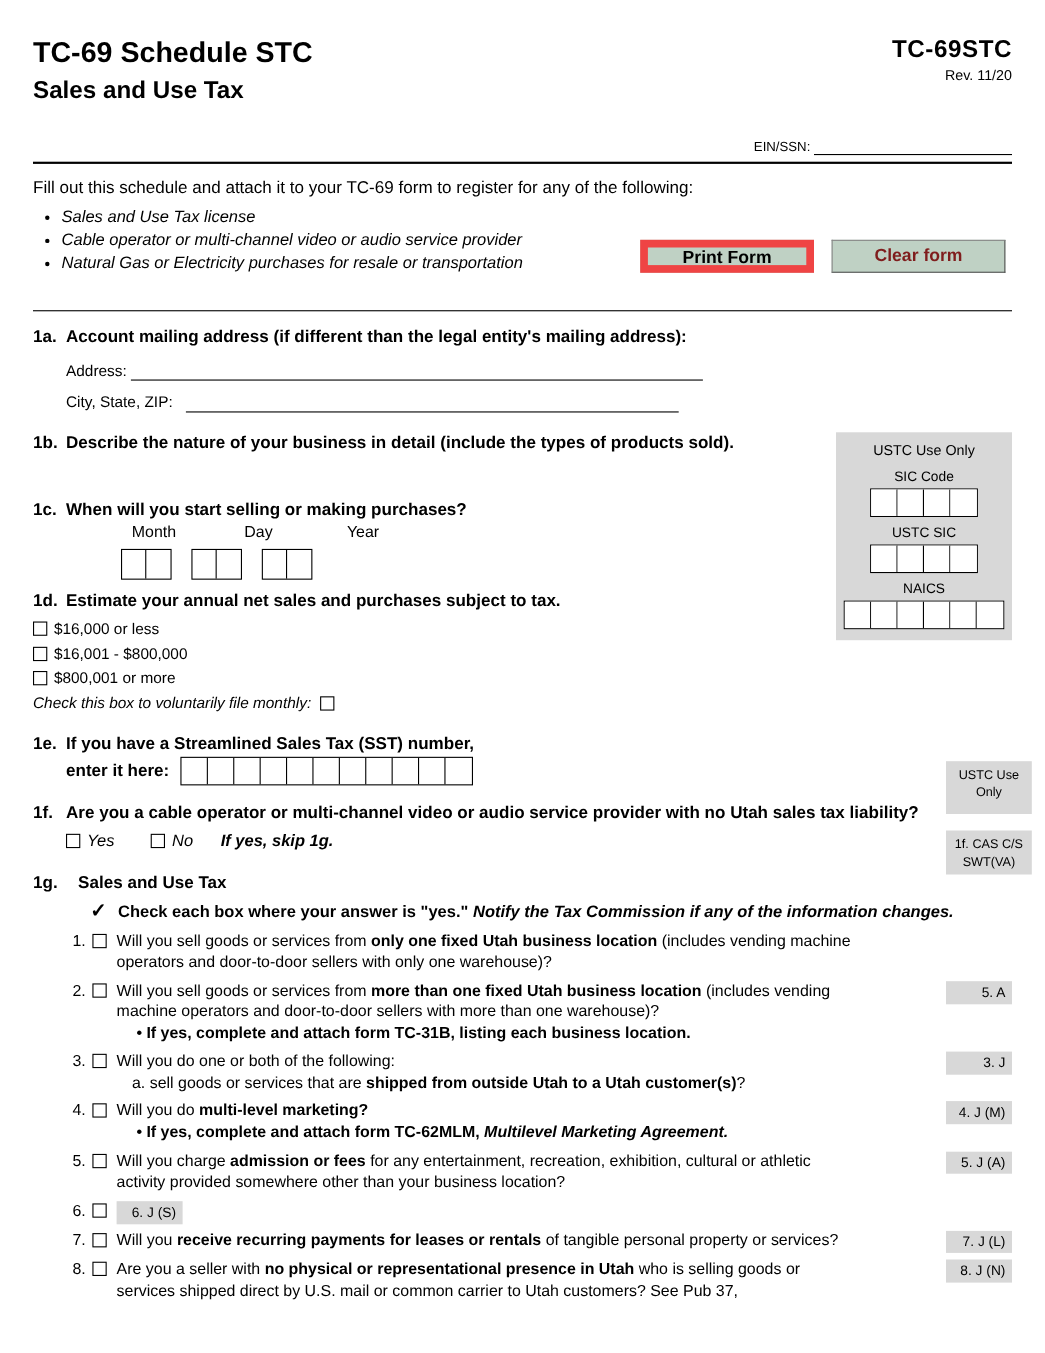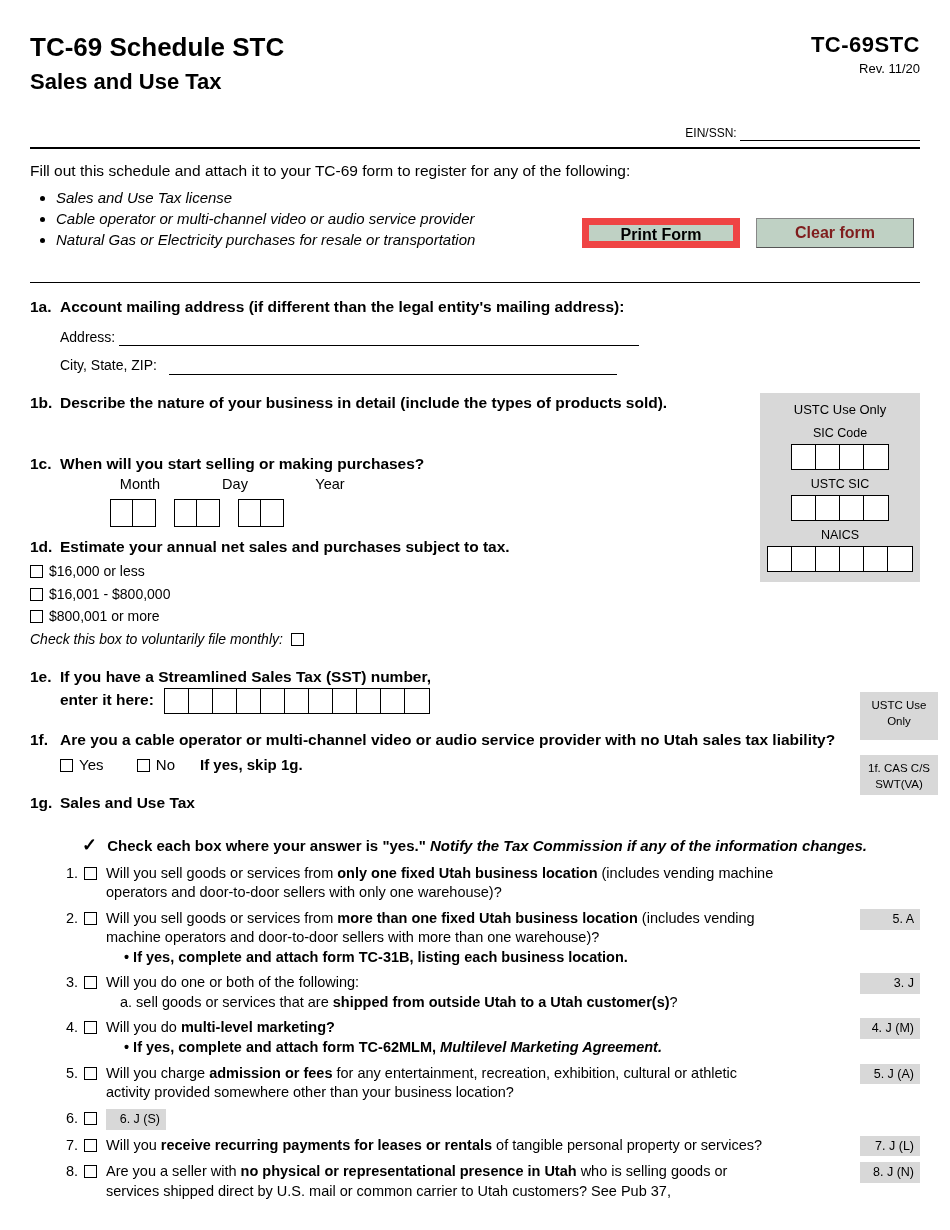--- a/index.html
+++ b/index.html
@@ -78,21 +78,21 @@
   .side-note { font-size: 11.5px; text-align: center; }
   .one-g-list { margin-left: 30px; }
   .one-g-item { display:flex; margin: 6px 0; font-size: 14.5px; }
   .one-g-num { width: 24px; text-align:right; padding-right:6px; flex-shrink:0; }
   .one-g-chk { width: 22px; flex-shrink:0; }
   .one-g-text { flex:1; padding-right: 80px; }
   .one-g-side { width: 60px; font-size: 12.5px; text-align:right; background:#d8d8d8; padding:2px 6px; align-self:flex-start; }
   .one-g-side.blank { background:transparent; }
   .bullet-line { margin-left: 18px; }
   .bullet-line::before { content:"• "; font-weight:bold; }
-  .check-tip { margin-left: 52px; font-weight: bold; font-size: 15px; margin-top:19px; }
+  .check-tip { margin-left: 52px; font-weight: bold; font-size: 15px; margin-top:2px; }
   .check-tip .tick { font-size:18px; margin-right:6px; }
   .sst-boxes { display:inline-flex; border:1px solid #000; vertical-align:middle; margin-left:6px;}
   .sst-boxes .cell { width:24px; height:24px; }
   .clearfix::after { content:""; display:block; clear:both; }
   .small-gap { height: 40px; }
 </style>
 </head>
 <body>
 
 <div class="topbar">
@@ -241,30 +241,30 @@
 
 <div class="strip-wrap" style="margin-top:16px;">
   <div class="side-strip" style="height:40px;">
     <div class="side-note">1f. CAS C/S</div>
     <div class="side-note">SWT(VA)</div>
   </div>
   <div class="q-line">
     <div class="q-num">1f.</div>
     <div class="q-body">Are you a cable operator or multi-channel video or audio service provider with no Utah sales tax liability?</div>
   </div>
-  <div class="sub" style="margin-top:4px; font-size:15px;">
+  <div class="sub" style="margin-top:4px; font-size:15px;font-style:italic;">
     <span class="chk"></span><span>Yes</span>
     &nbsp;&nbsp;&nbsp;&nbsp;&nbsp;&nbsp;
     <span class="chk"></span><span>No</span>
     &nbsp;&nbsp;&nbsp;&nbsp;
     <b>If yes, skip 1g.</b>
   </div>
 </div>
 
-<div class="q-line" style="margin-top:18px;">
+<div class="q-line" style="margin-top:18px;gap:11px;">
   <div class="q-num">1g.</div>
   <div class="q-body">Sales and Use Tax</div>
 </div>
 <div class="check-tip">
   <span class="tick">✓</span>
   <span>Check each box where your answer is "yes." </span>
   <span class="italic">Notify the Tax Commission if any of the information changes.</span>
 </div>
 
 <div class="one-g-list" id="g-list">

